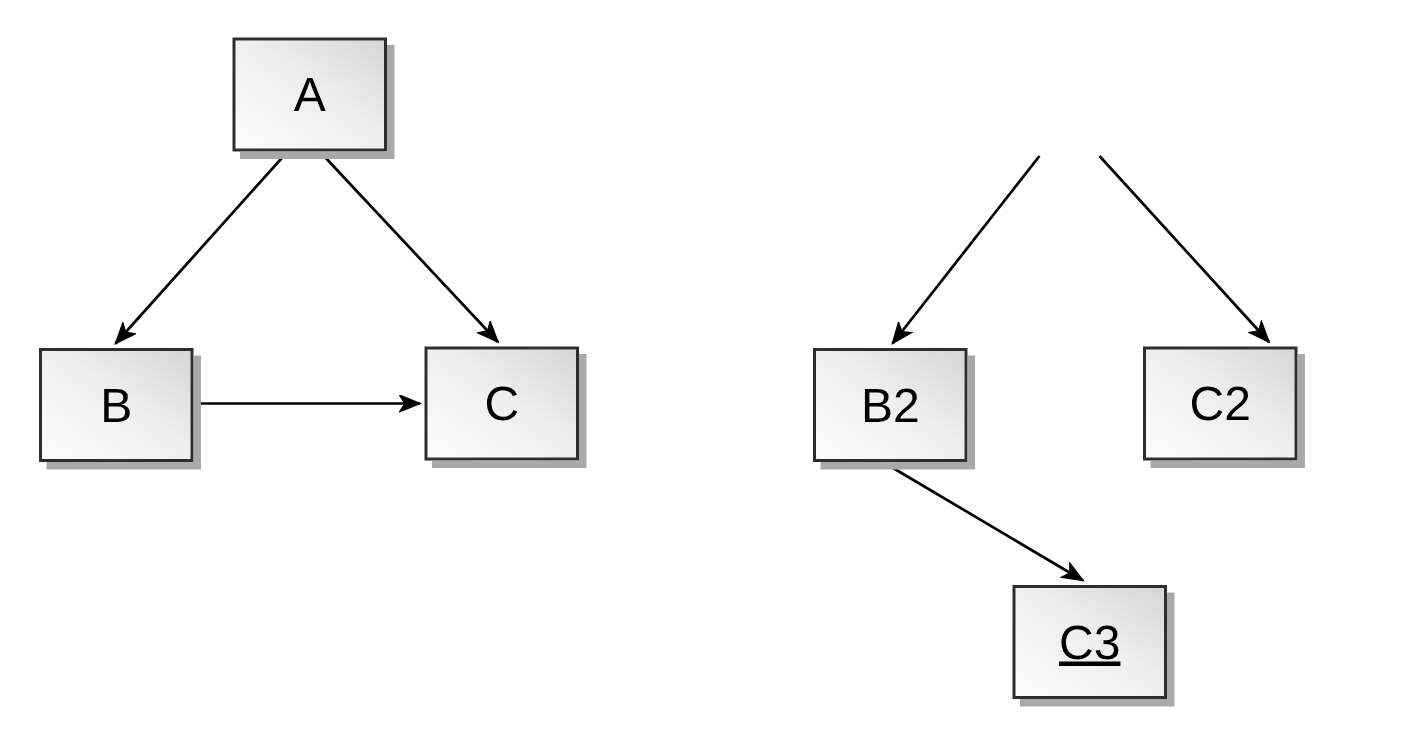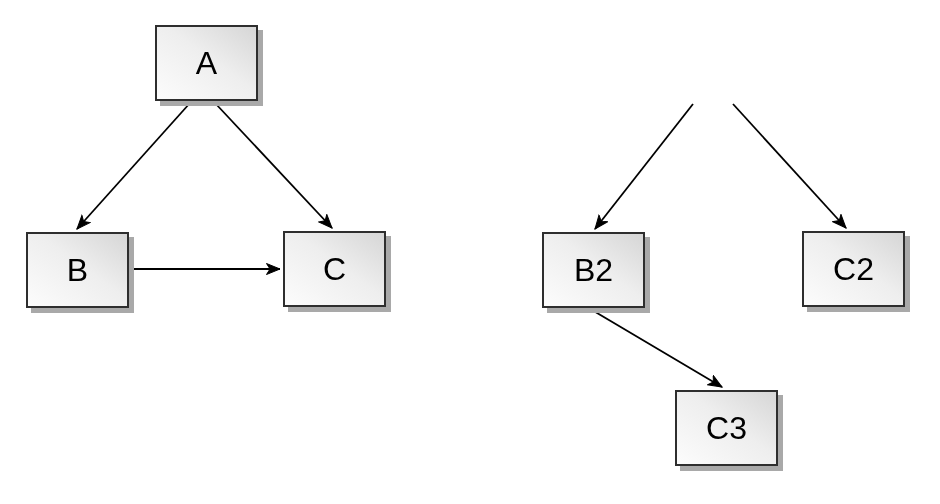--- a/index.html
+++ b/index.html
@@ -41,22 +41,22 @@
     font-size: 32px;
     color: #000000;
     line-height: 1;
     letter-spacing: 0;
   }
   .node-A  { left: 155px; top: 25px; }
   .node-B  { left: 26px;  top: 232px; }
   .node-C  { left: 283px; top: 231px; }
   .node-A2 { left: 669px; top: 25px; }
   .node-B2 { left: 542px; top: 232px; }
-  .node-C2 { left: 802px; top: 231px; }
-  .node-C3 { left: 675px; top: 390px; }
+  .node-C2 { left: 762px; top: 231px; }
+  .node-C3 { left: 675px; top: 390px; text-decoration: underline; }
   .edge {
     stroke: var(--edge);
     stroke-width: 1.8;
     fill: none;
   }
 </style>
 </head>
 <body>
 
 <div class="canvas">

